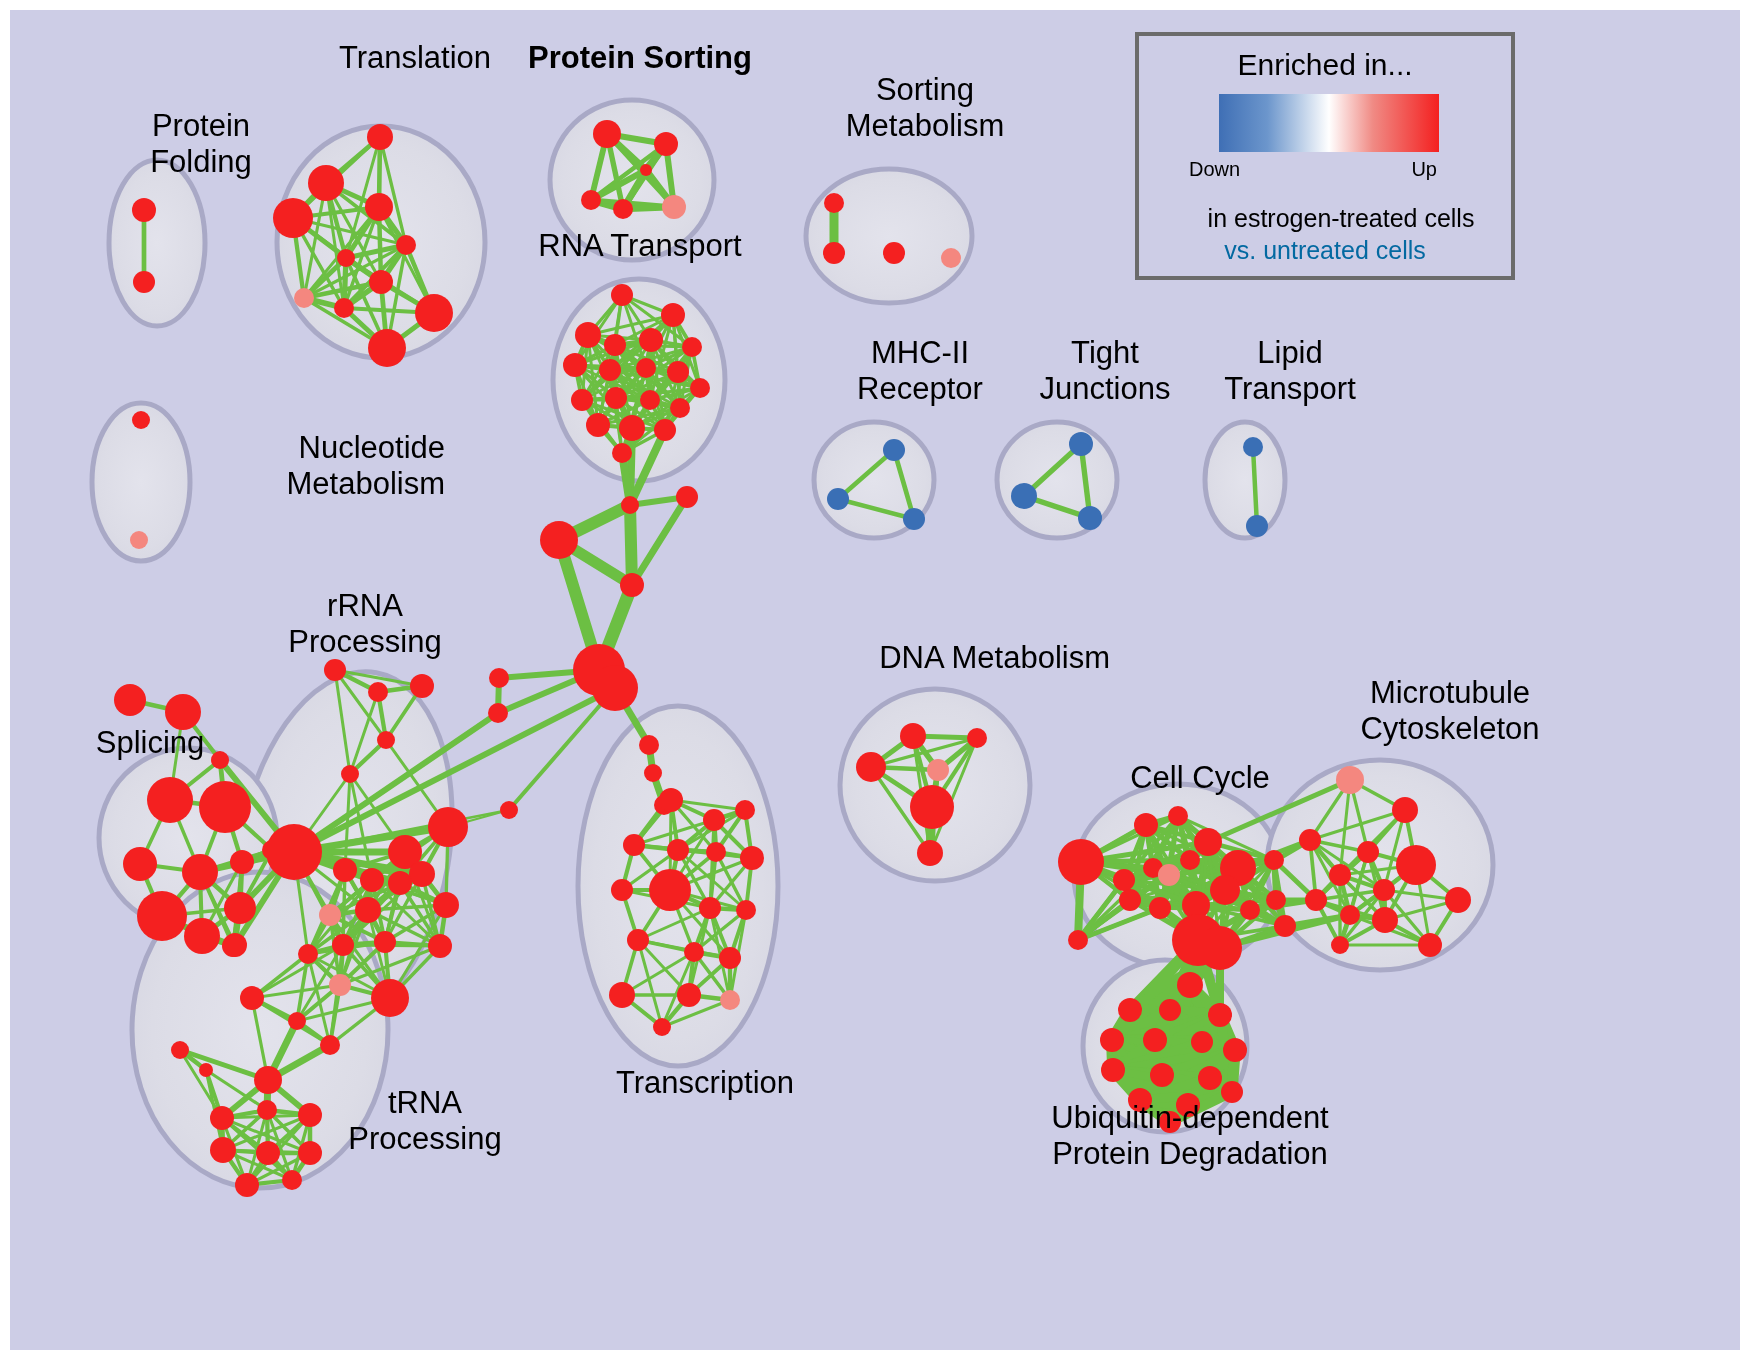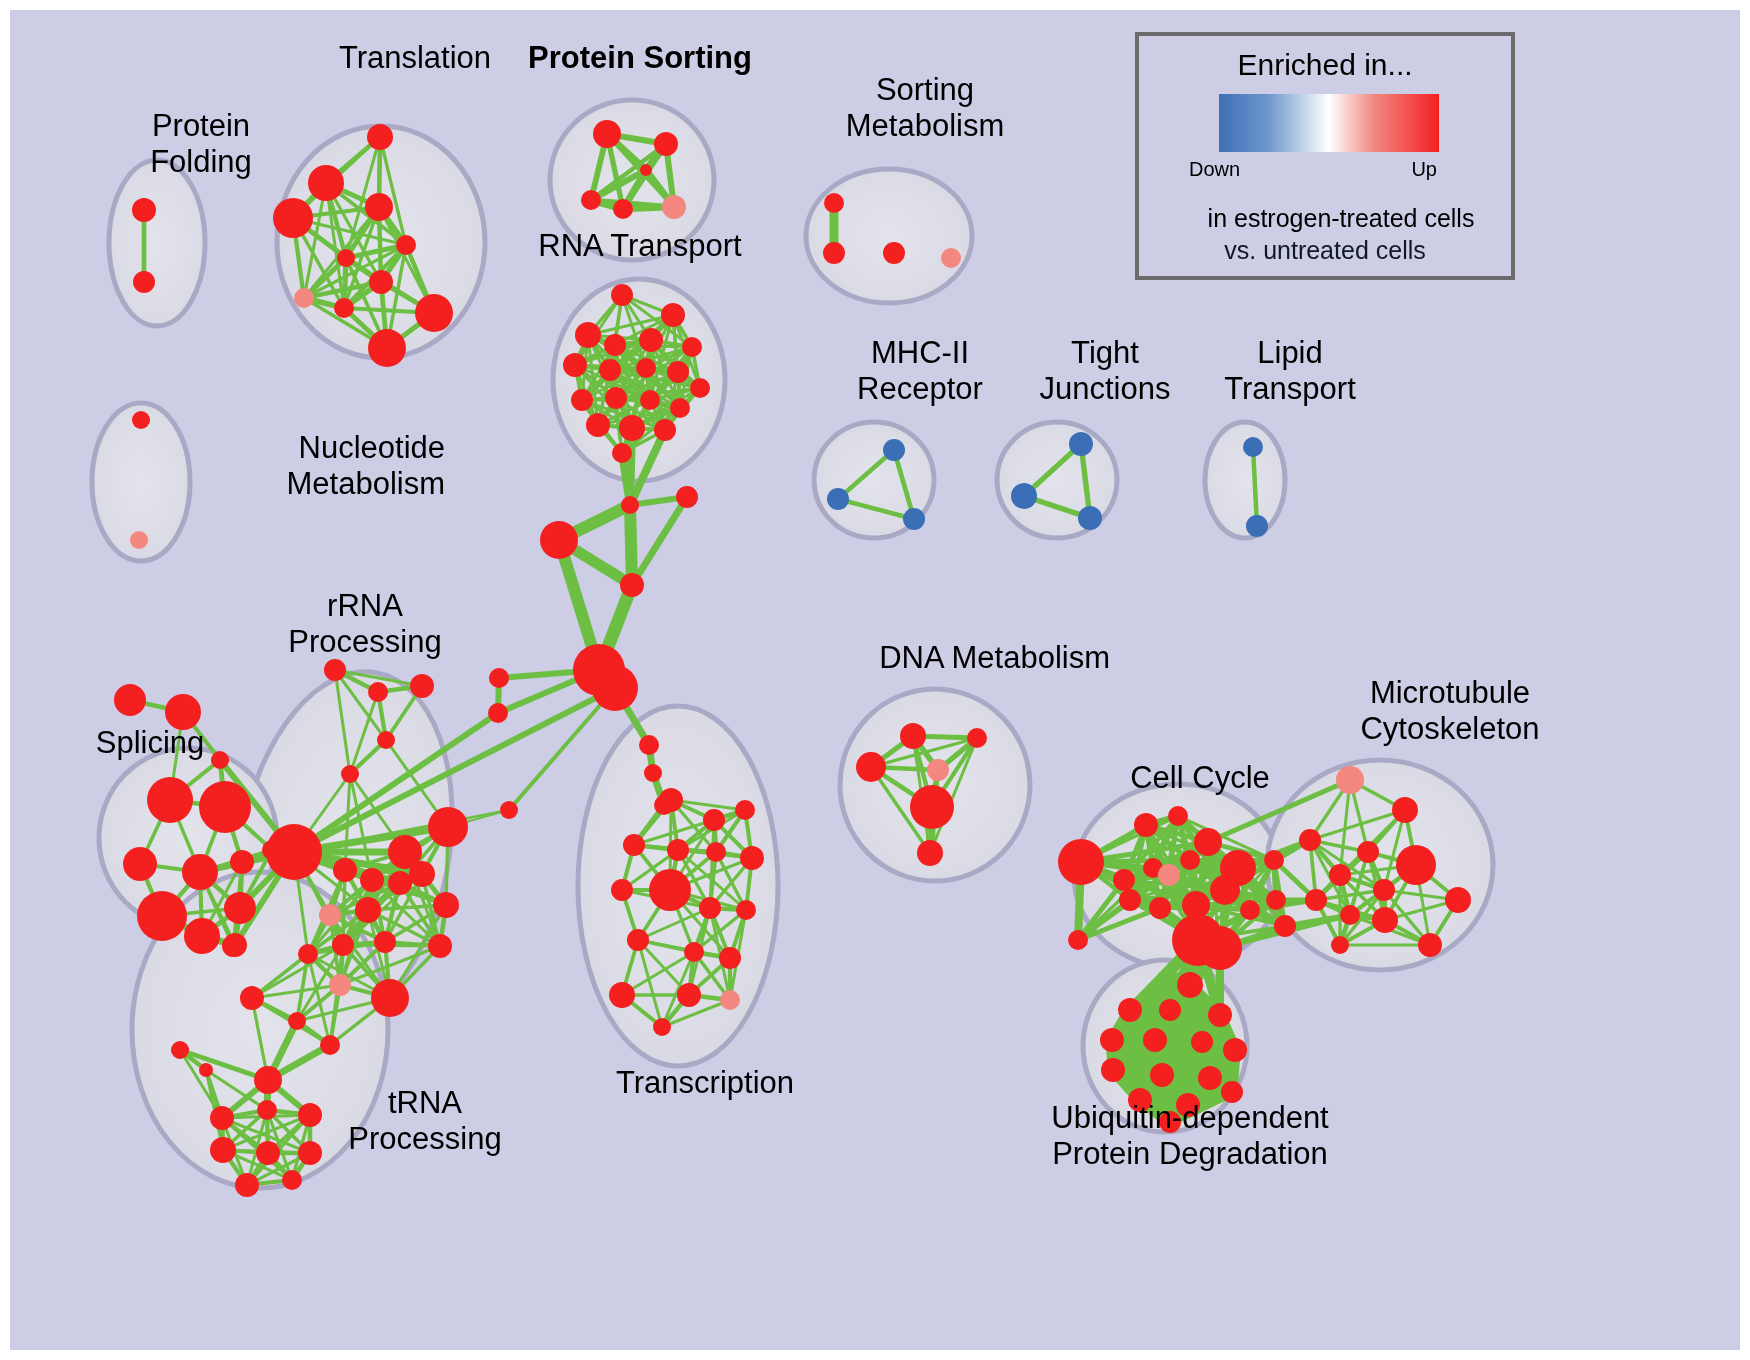--- a/index.html
+++ b/index.html
@@ -8,21 +8,21 @@
   #figure{position:relative;width:1750px;height:1360px;background:#ffffff;}
   #canvas-wrap{position:absolute;left:10px;top:10px;width:1730px;height:1340px;background:#cdcde6;}
   svg#net{position:absolute;left:0;top:0;width:1730px;height:1340px;display:block;}
   .cluster-label{position:absolute;color:#000;font-size:31px;line-height:36px;text-align:center;white-space:pre-line;font-family:"Liberation Sans",sans-serif;}
   #legend{position:absolute;left:1125px;top:22px;width:380px;height:248px;background:#cdcde6;border:4px solid #6b6b6b;box-sizing:border-box;}
   #legend .lg-title{position:absolute;left:0;top:12px;width:100%;text-align:center;font-size:30px;color:#000;}
   #legend .lg-bar{position:absolute;left:80px;top:58px;width:220px;height:58px;background:linear-gradient(to right,#3f6fb5 0%,#6c96cc 22%,#ffffff 50%,#f08a84 70%,#f42020 100%);}
   #legend .lg-down{position:absolute;left:50px;top:122px;font-size:20px;color:#000;}
   #legend .lg-up{position:absolute;right:74px;top:122px;font-size:20px;color:#000;}
   #legend .lg-sub1{position:absolute;left:16px;top:168px;width:100%;text-align:center;font-size:25px;color:#000;}
-  #legend .lg-sub2{position:absolute;left:0;top:200px;width:100%;text-align:center;font-size:25px;color:#0f172a;}
+  #legend .lg-sub2{position:absolute;left:0;top:200px;width:100%;text-align:center;font-size:25px;color:#0369a1;}
 </style>
 </head>
 <body>
 
 <div id="figure">
   <div id="canvas-wrap">
     <svg id="net" viewBox="0 0 1730 1340" preserveAspectRatio="none">
       <defs>
         <radialGradient id="clusterGrad" cx="50%" cy="50%" r="60%">
           <stop offset="0%" stop-color="#e3e3ec"></stop>

